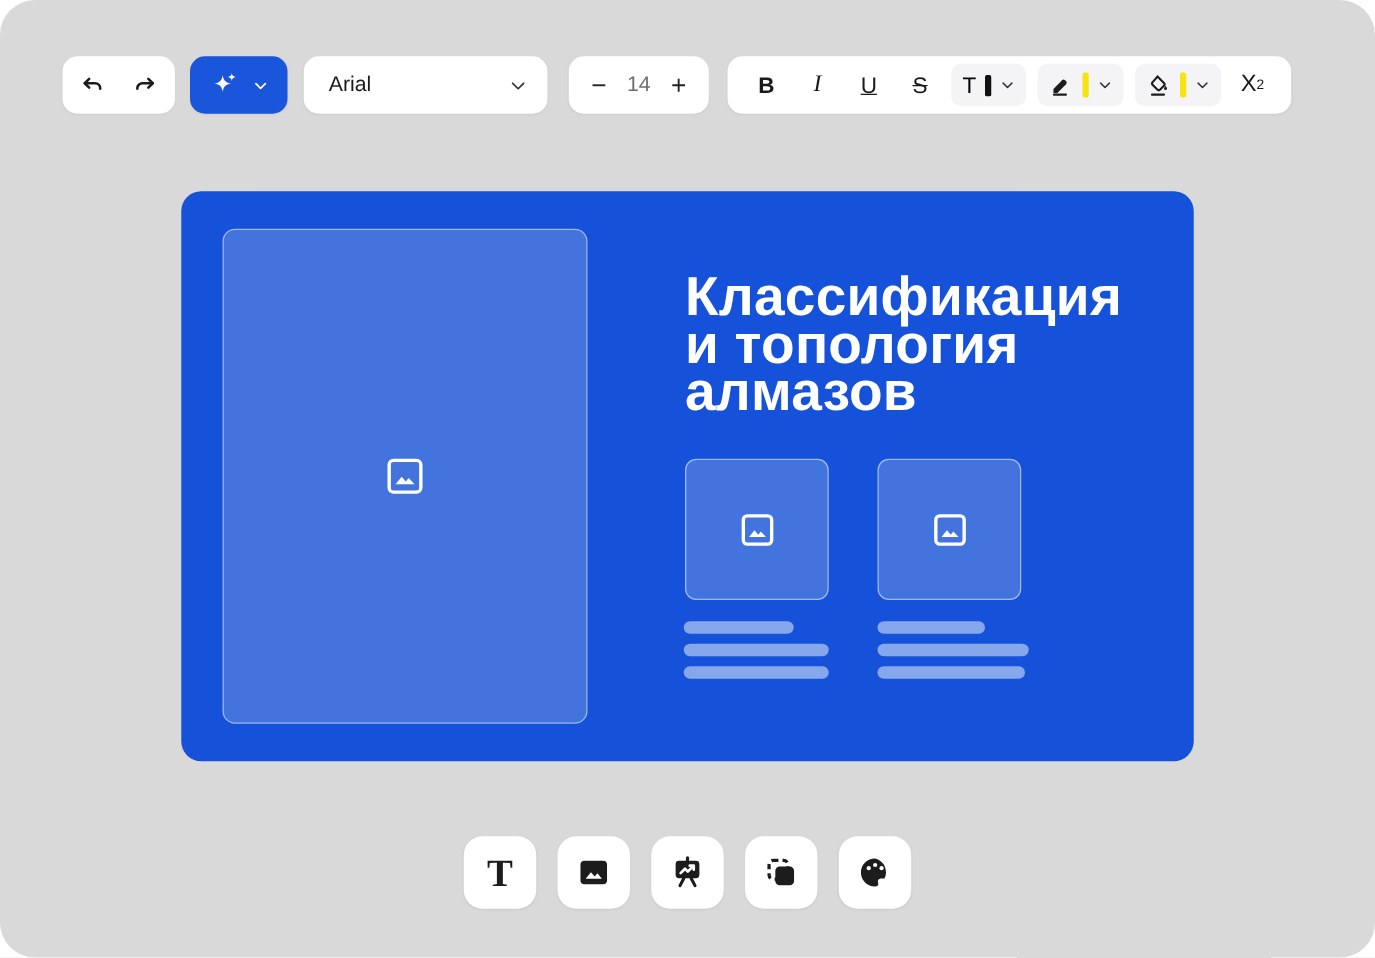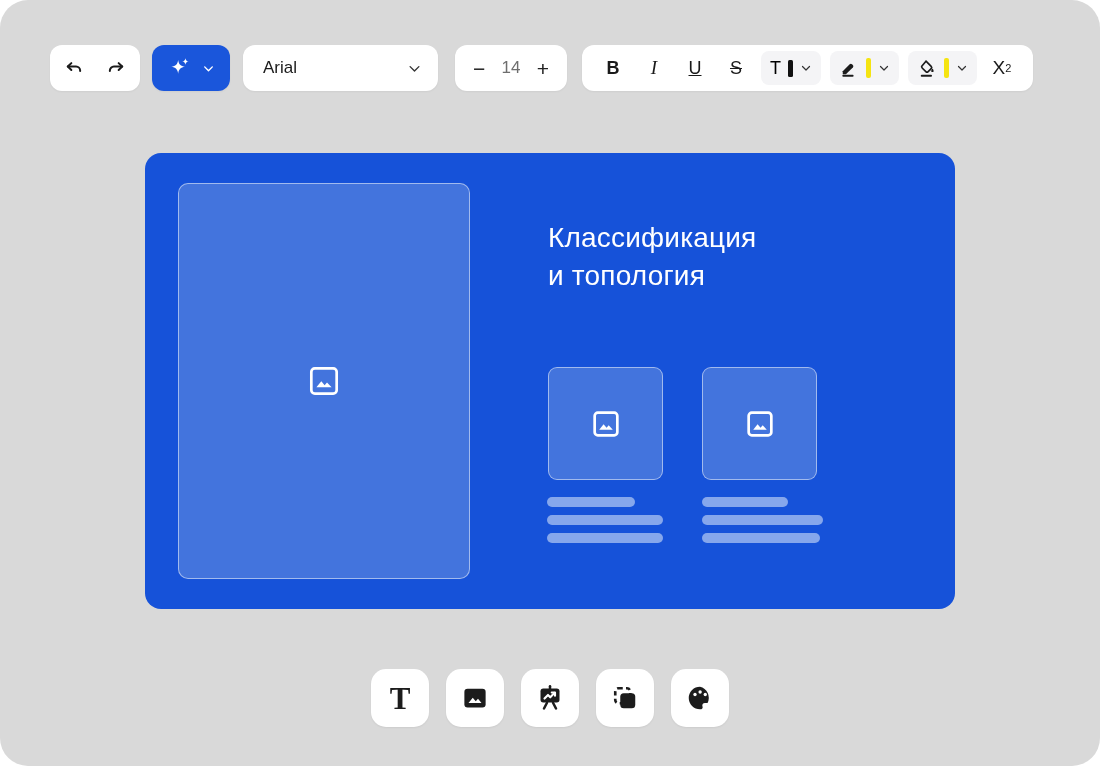--- a/index.html
+++ b/index.html
@@ -27,21 +27,21 @@
   .fmt-s{text-decoration:line-through;}
   .fmt-sub{background:#f4f4f6;border-radius:8px;height:34px;display:flex;align-items:center;gap:7px;padding:0 9px;cursor:pointer;border:none;}
   .cursor-bar{width:5px;height:17px;background:#111;border-radius:1.5px;}
   .yellow-bar{width:5px;height:20px;background:var(--highlight_yellow,#f5e411);border-radius:2px;}
   .sup-x{font-size:19px;color:#1a1a1a;}
   .sup-x sup{font-size:11px;}
   
   .slide{position:absolute;left:145px;top:153px;width:810px;height:456px;background:var(--slide_blue,#1652d9);border-radius:16px;}
   .ph{background:var(--placeholder_blue,#4374dd);border:1.5px solid rgba(255,255,255,.5);border-radius:10px;display:flex;align-items:center;justify-content:center;box-sizing:border-box;}
   .ph-big{position:absolute;left:33px;top:30px;width:292px;height:396px;}
-  .slide-title{position:absolute;left:403px;top:66px;width:360px;color:#fff;font-weight:400;font-size:28px;line-height:38px;letter-spacing:.2px;}
+  .slide-title{position:absolute;left:403px;top:66px;width:360px;color:#fff;font-weight:700;font-size:44px;line-height:38px;letter-spacing:.2px;}
   .ph-card1{position:absolute;left:403px;top:214px;width:115px;height:113px;border-radius:9px;}
   .ph-card2{position:absolute;left:557px;top:214px;width:115px;height:113px;border-radius:9px;}
   .skel{position:absolute;height:10px;border-radius:5px;background:var(--skeleton_blue,#86a7ec);}
   .s11{left:402px;top:344px;width:88px;} .s12{left:402px;top:362px;width:116px;} .s13{left:402px;top:380px;width:116px;}
   .s21{left:557px;top:344px;width:86px;} .s22{left:557px;top:362px;width:121px;} .s23{left:557px;top:380px;width:118px;}
   
   .dock{position:absolute;left:371px;top:669px;display:flex;gap:17px;}
   .dock-btn{width:58px;height:58px;background:#fff;border:none;border-radius:15px;display:flex;align-items:center;justify-content:center;box-shadow:0 1px 2px rgba(0,0,0,.06);cursor:pointer;padding:0;}
   .dock-t{font-family:"Liberation Serif",serif;font-weight:700;font-size:31px;color:#1c1c1c;line-height:1;}
   svg{display:block;}
@@ -162,20 +162,21 @@
         <svg width="38" height="38" viewBox="0 0 24 24" fill="none" stroke="#fff" stroke-width="1.7">
           <rect x="4" y="4" width="16" height="16" rx="2.2"></rect>
           <path d="M7.2 16 10.3 12.2 12.4 14.7 13.9 12.9 16.8 16z" fill="#fff" stroke="none"></path>
         </svg>
       </span>
     </div>
 
     <div class="slide-title">
       <div>Классификация</div>
       <div>и топология</div>
+      <div>алмазов</div>
     </div>
 
     <div class="ph ph-card1">
       <span>
         <svg width="34" height="34" viewBox="0 0 24 24" fill="none" stroke="#fff" stroke-width="1.9">
           <rect x="4" y="4" width="16" height="16" rx="2.2"></rect>
           <path d="M7.2 16 10.3 12.2 12.4 14.7 13.9 12.9 16.8 16z" fill="#fff" stroke="none"></path>
         </svg>
       </span>
     </div>

